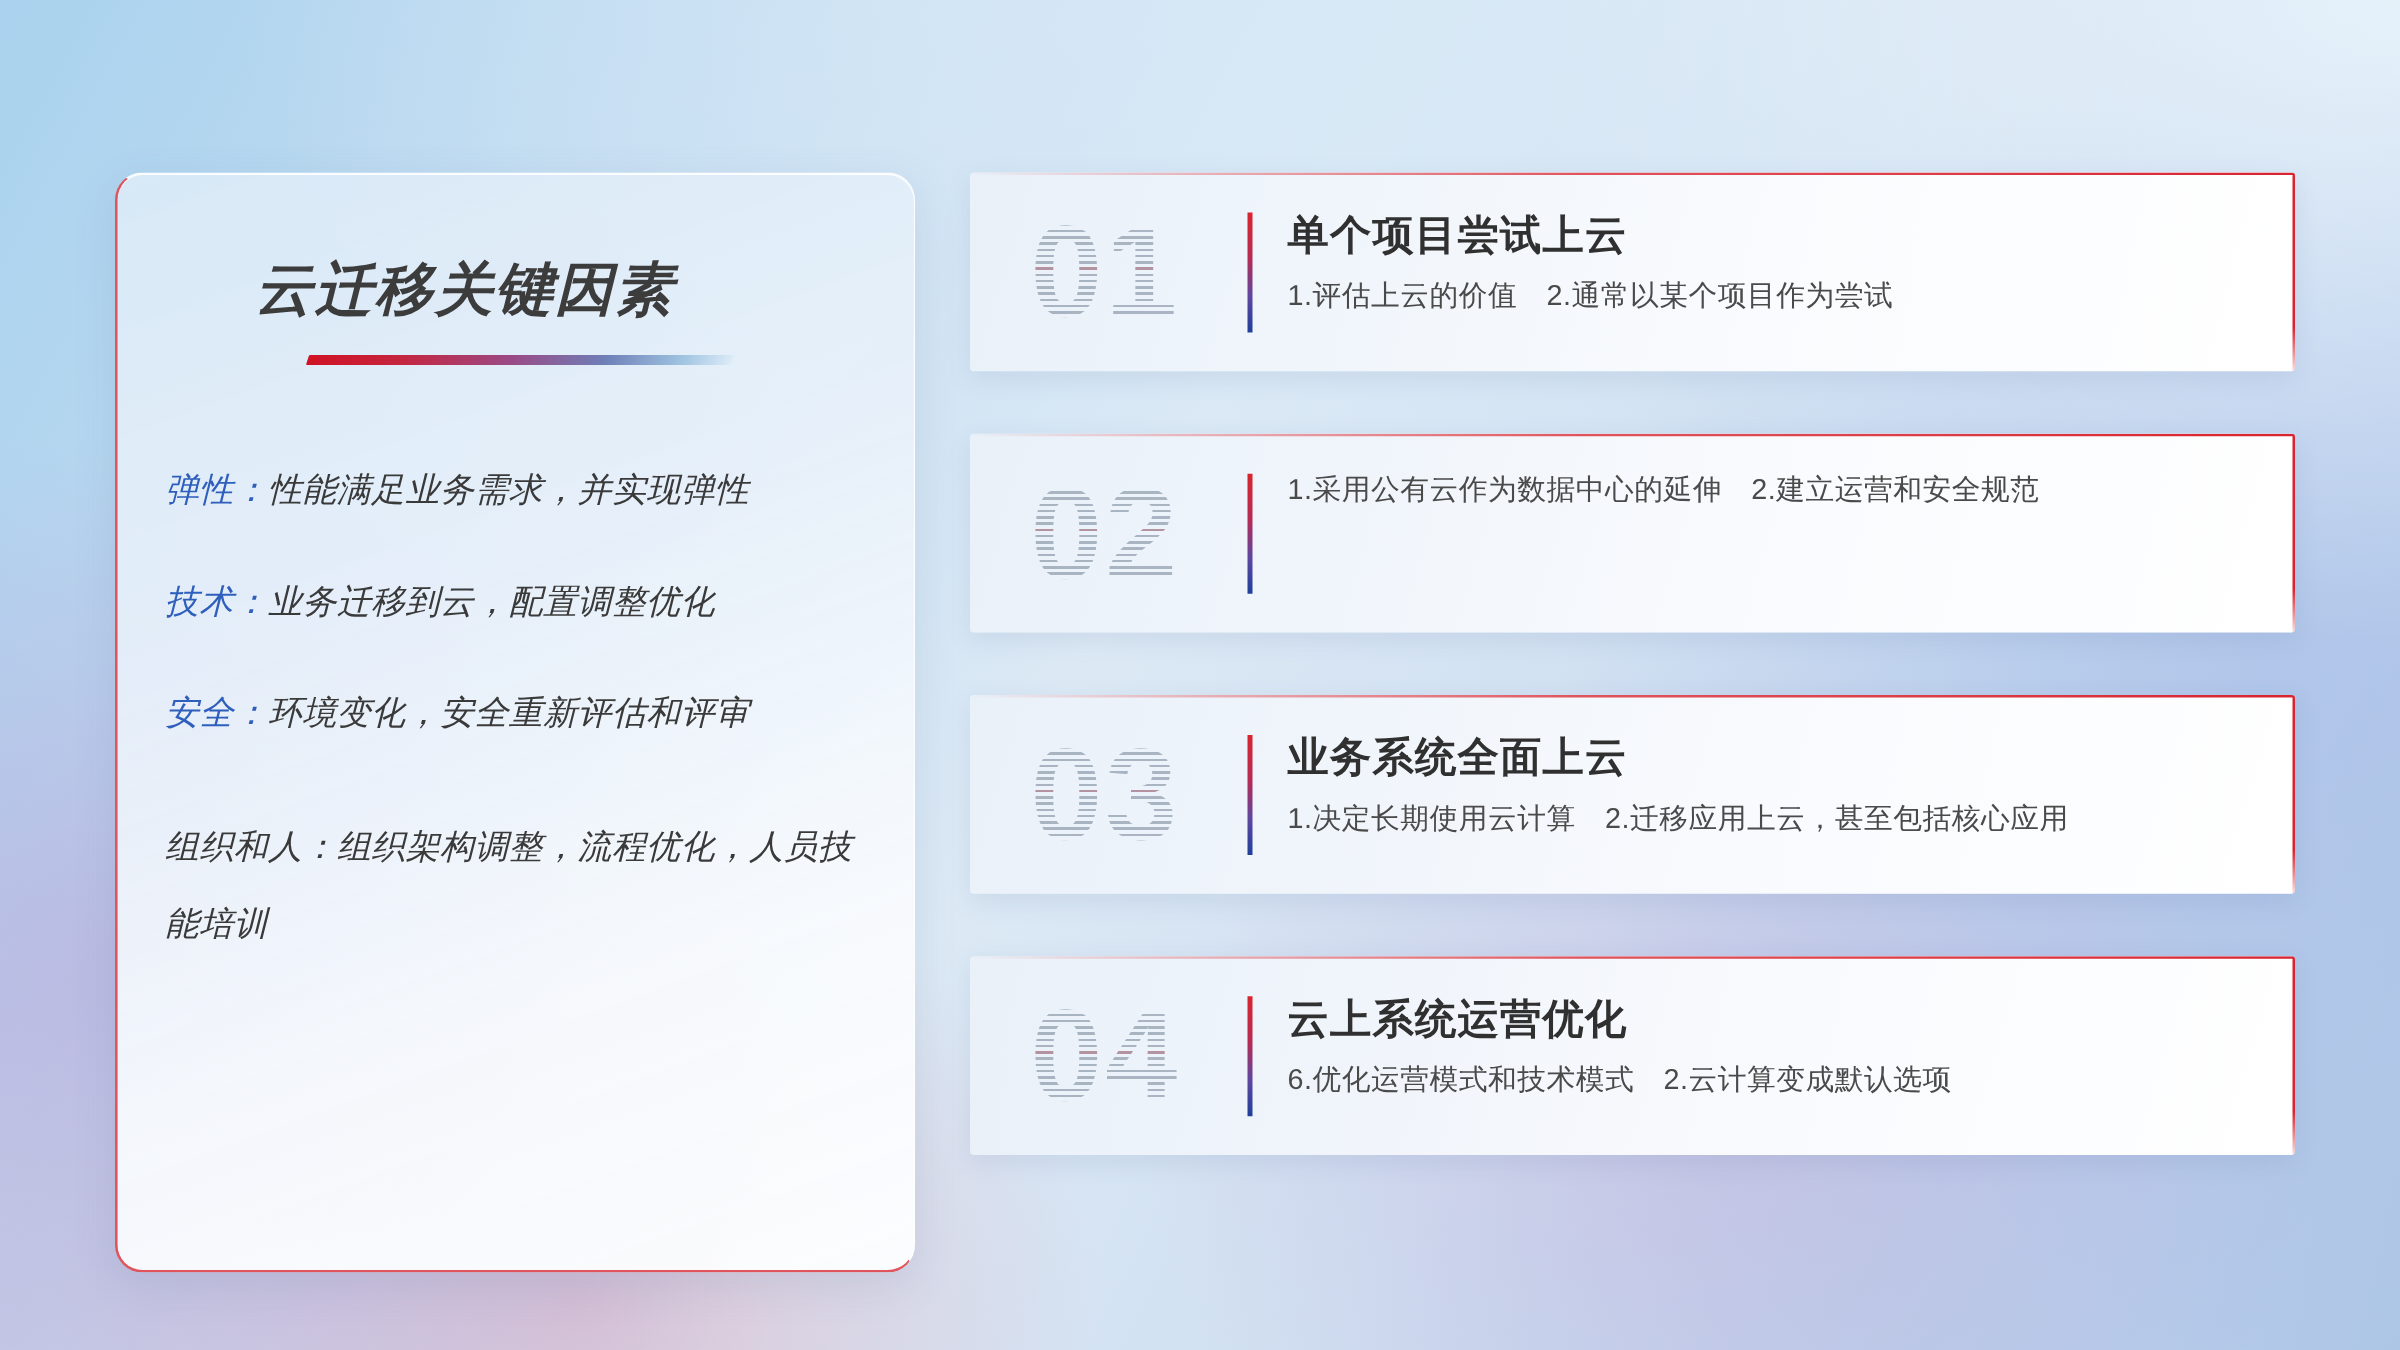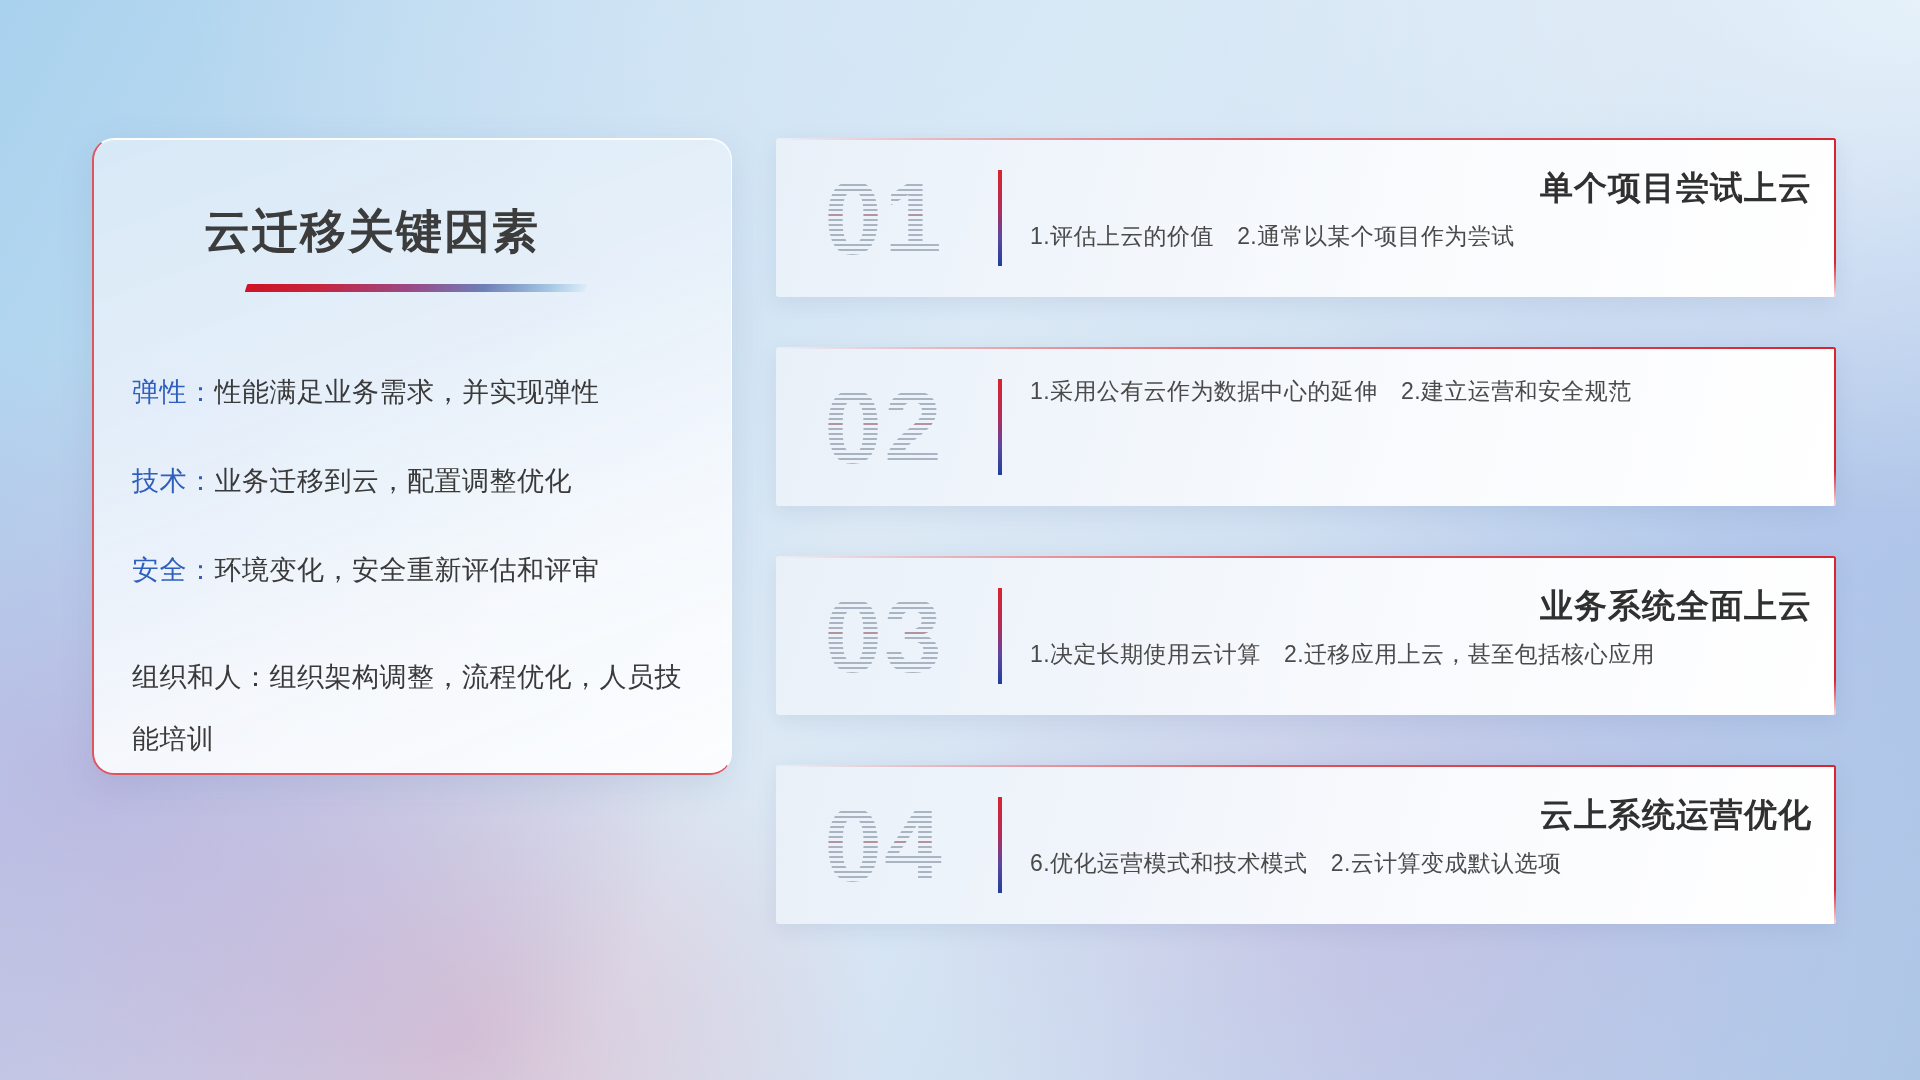--- a/index.html
+++ b/index.html
@@ -40,29 +40,30 @@
     width: 620px; height: 420px;
     background: radial-gradient(ellipse at 0% 100%, rgba(198,176,214,0.40) 0%, rgba(198,176,214,0) 72%);
   }
 
   
   .left-card {
     position: absolute;
     left: 92px;
     top: 138px;
     width: 640px;
-    height: 637px;
+    height: 880px;
     border-radius: 22px;
     background:
       linear-gradient(160deg, rgba(219,234,247,0.92) 0%, rgba(233,241,250,0.90) 38%, rgba(247,250,253,0.95) 70%, rgba(252,253,254,0.97) 100%);
     border: 1px solid rgba(255,255,255,0.85);
     border-left: 2px solid #e0545c;
     border-bottom: 2px solid #e0545c;
     box-shadow: 0 10px 34px rgba(70,100,150,0.13), inset 0 1px 0 rgba(255,255,255,0.9);
     overflow: hidden;
+    font-style: italic;
   }
 
   .left-title {
     position: absolute;
     left: 110px;
     top: 62px;
     font-size: 46px;
     font-weight: 700;
     color: #3c3c3c;
     letter-spacing: 2px;
@@ -209,21 +210,20 @@
     right: 24px;
   }
   .step-title {
     font-size: 33px;
     font-weight: 700;
     color: #303030;
     letter-spacing: 1px;
     line-height: 1.2;
     margin-bottom: 14px;
     white-space: nowrap;
-    text-align: right;
   }
   .step-desc {
     font-size: 23px;
     color: #4a4a4a;
     letter-spacing: 0.4px;
     line-height: 1.3;
     white-space: nowrap;
   }
 </style>
 </head>

